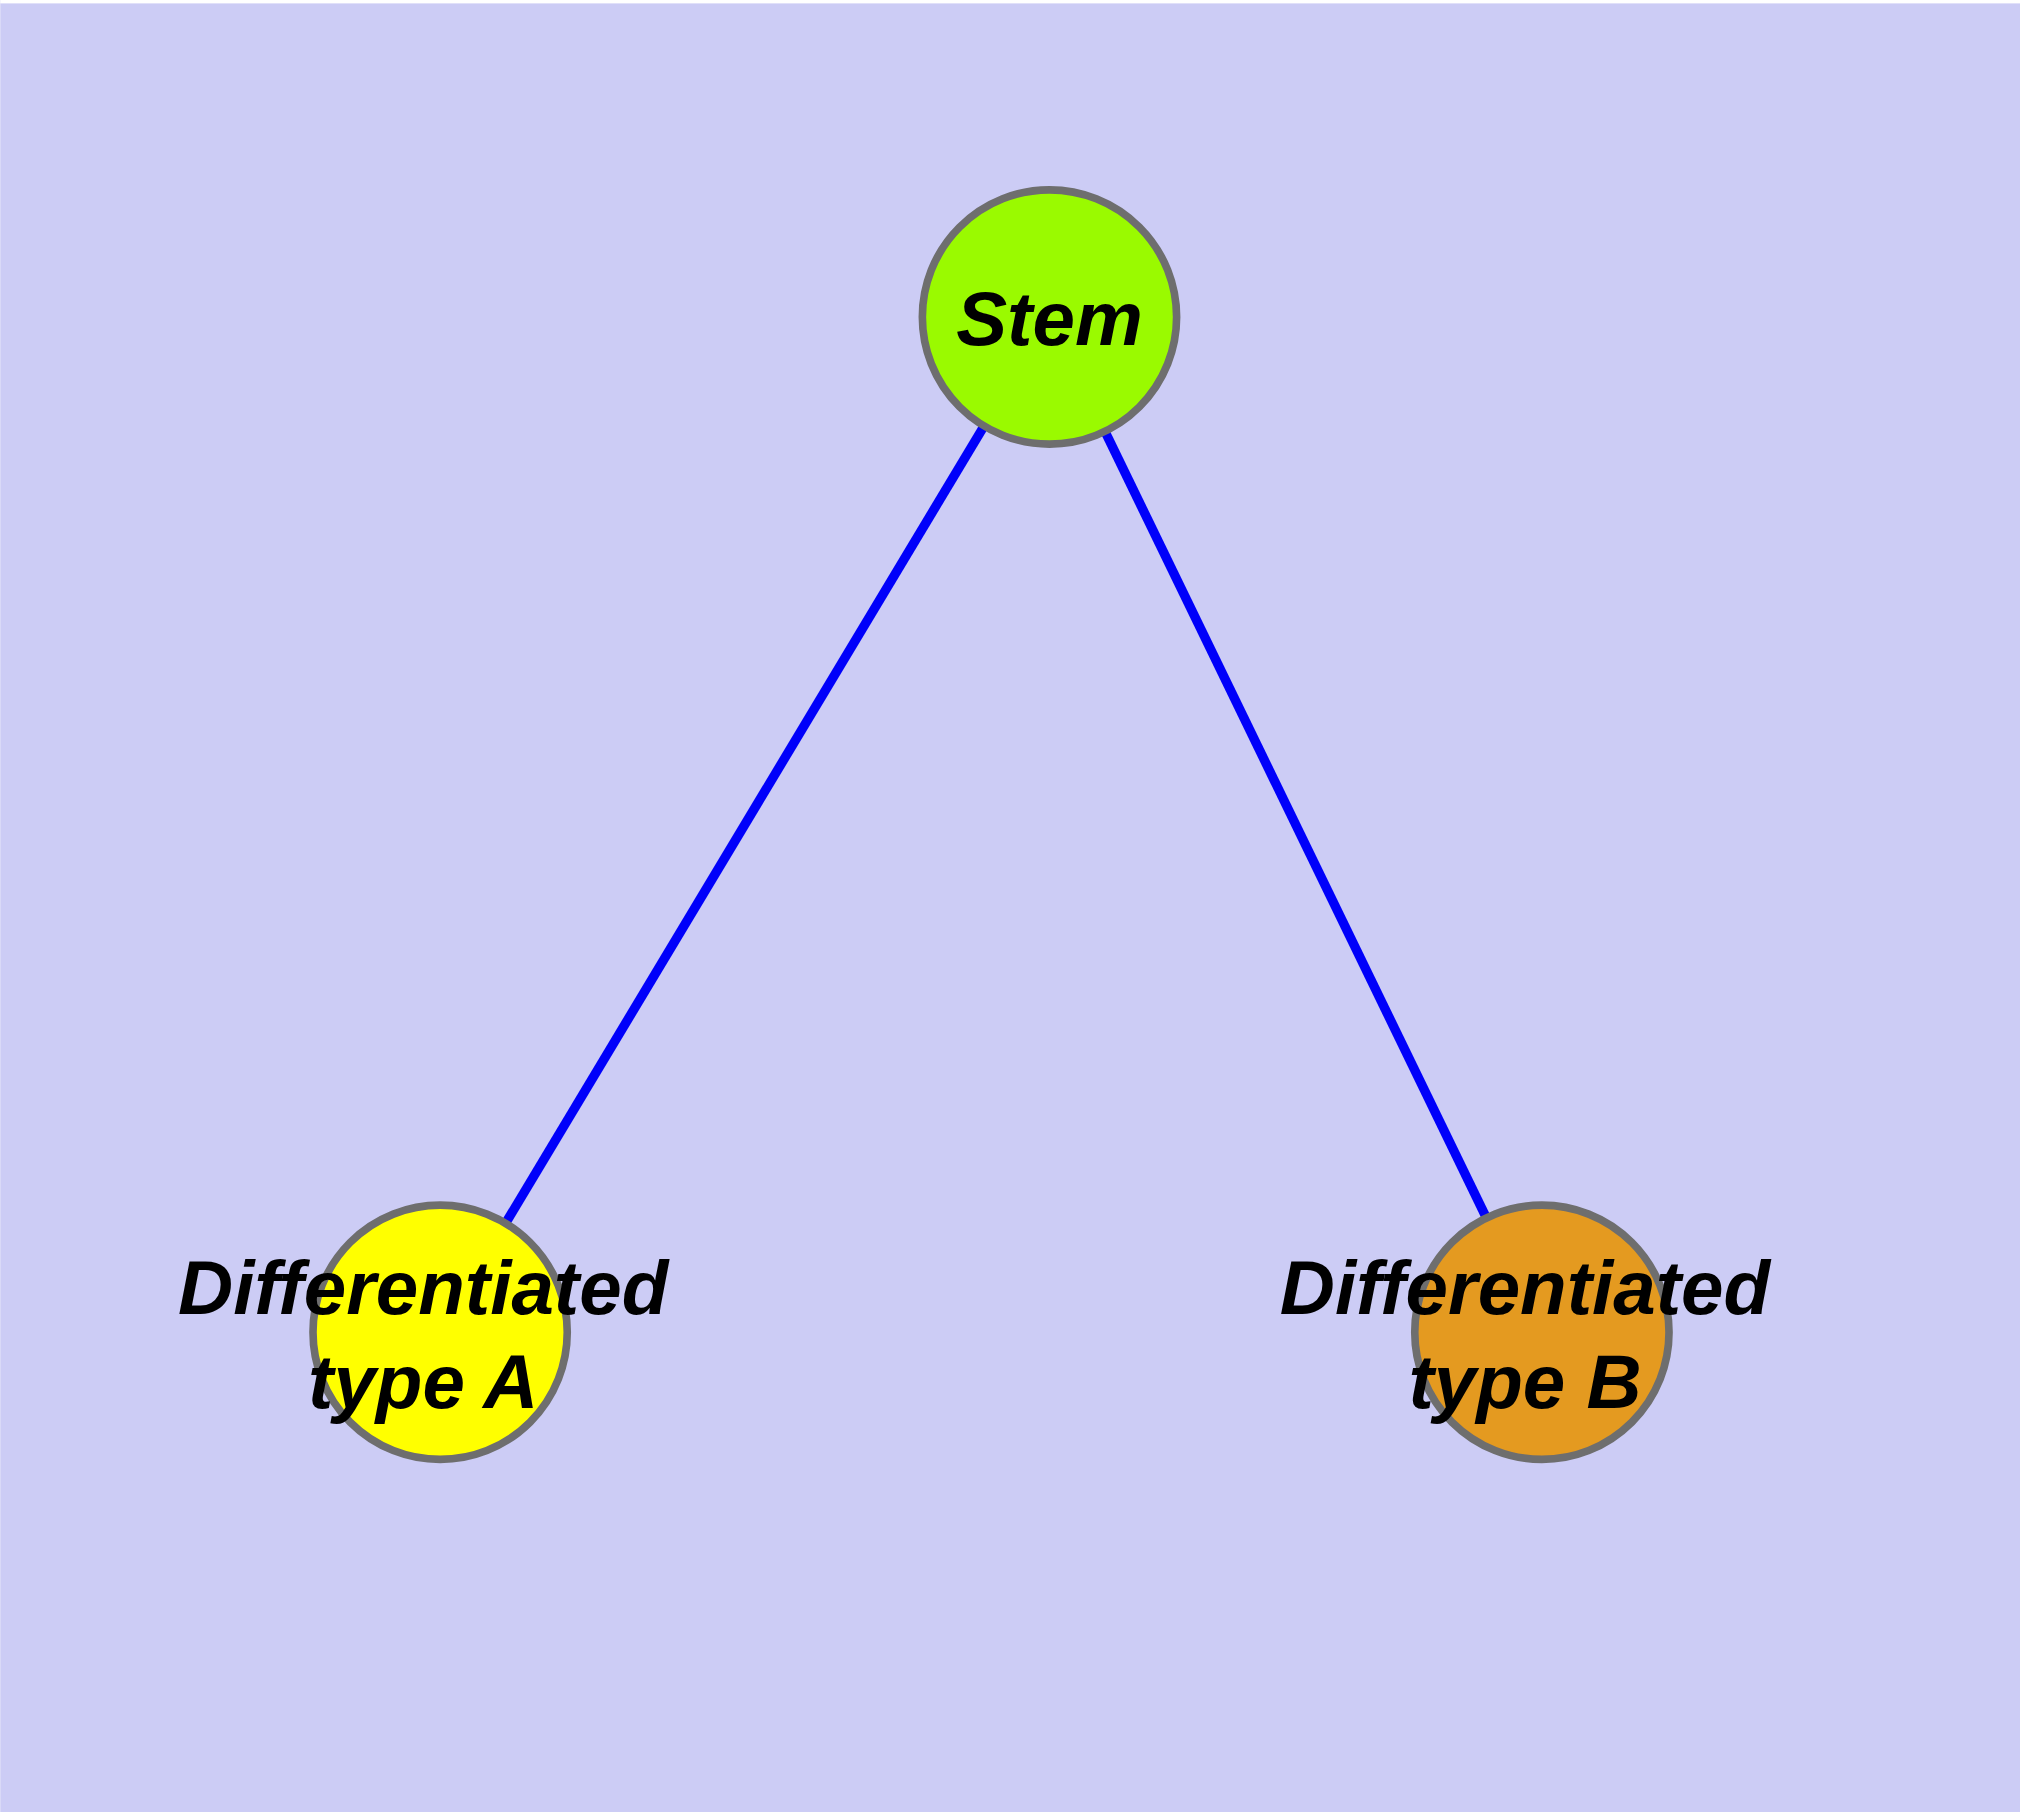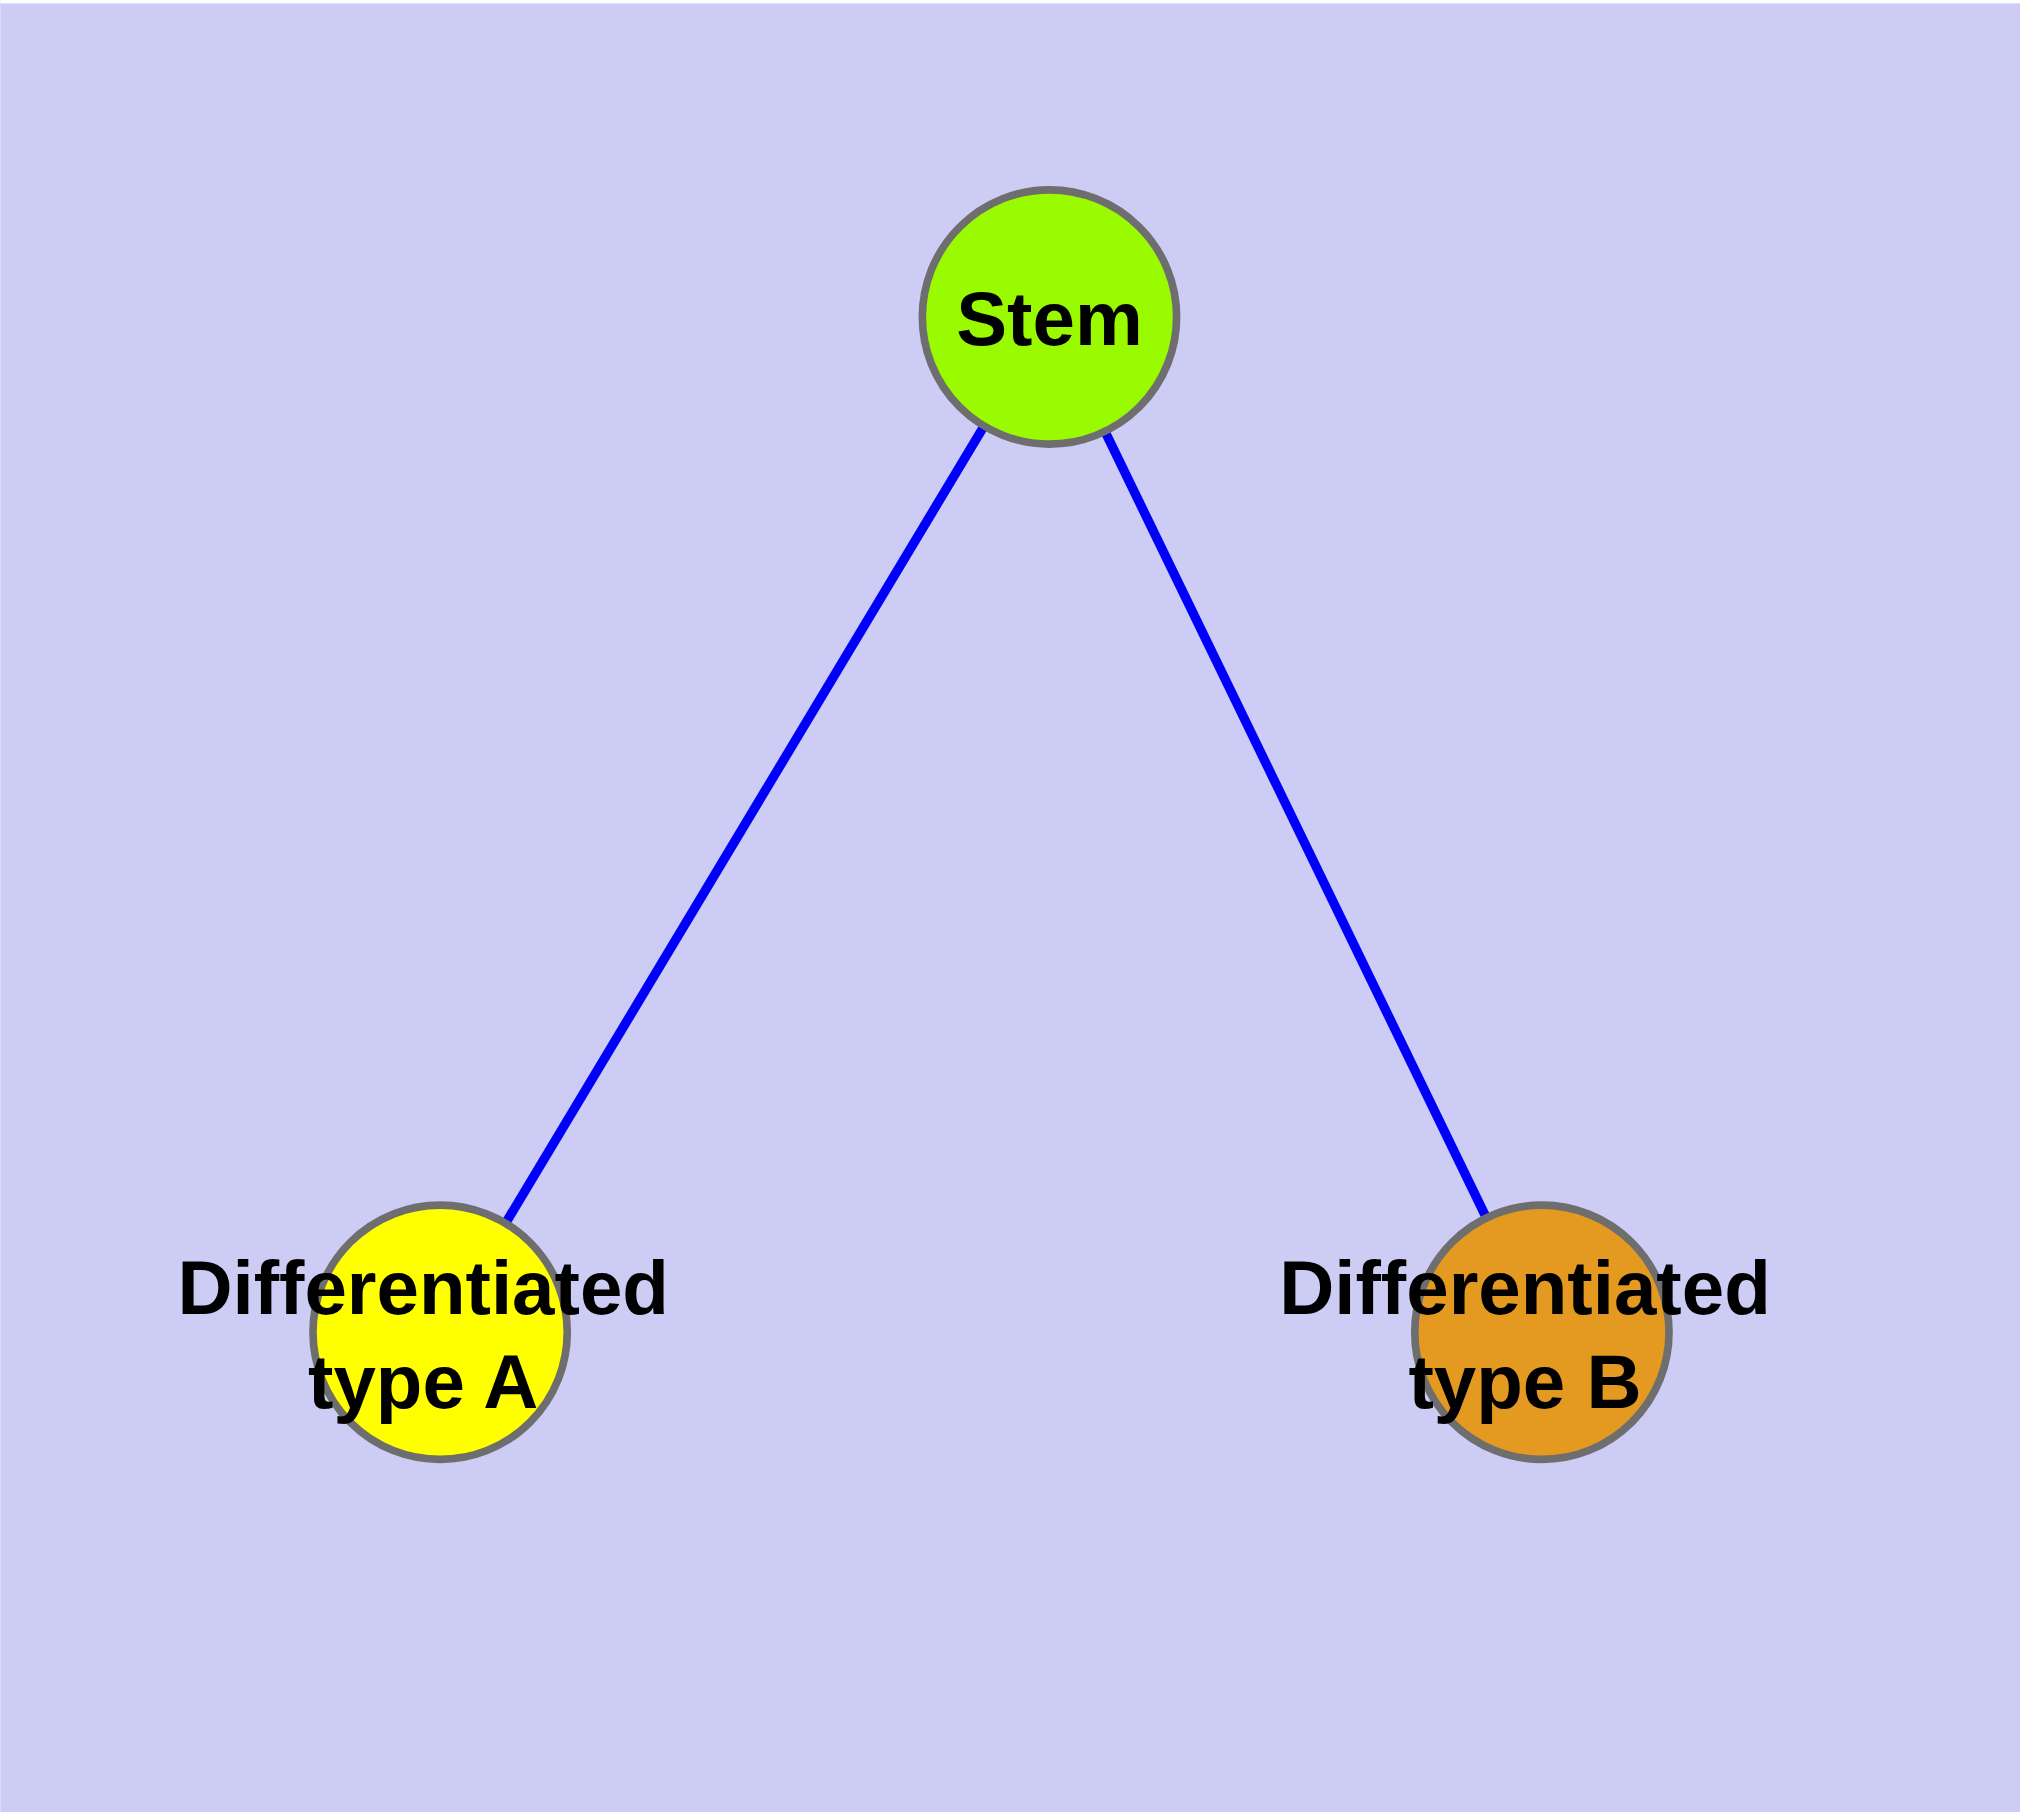--- a/index.html
+++ b/index.html
@@ -8,20 +8,21 @@
     width: 2021px;
     height: 1812px;
     background: #ffffff;
     overflow: hidden;
     font-family: "Liberation Sans", sans-serif;
   }
   .stage {
     position: relative;
     width: 2021px;
     height: 1812px;
+    font-style: italic;
   }
   svg {
     display: block;
     width: 2021px;
     height: 1812px;
   }
   .edge {
     stroke: var(--edge);
     stroke-width: 11;
     fill: none;

